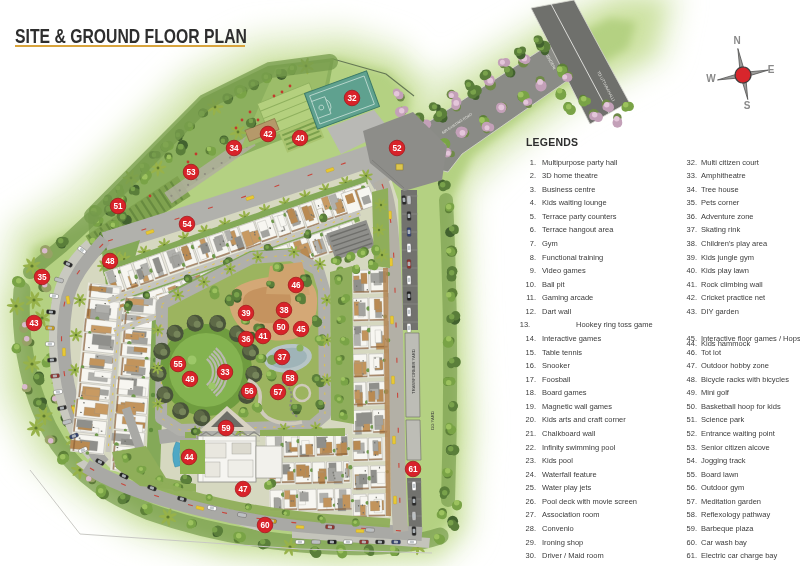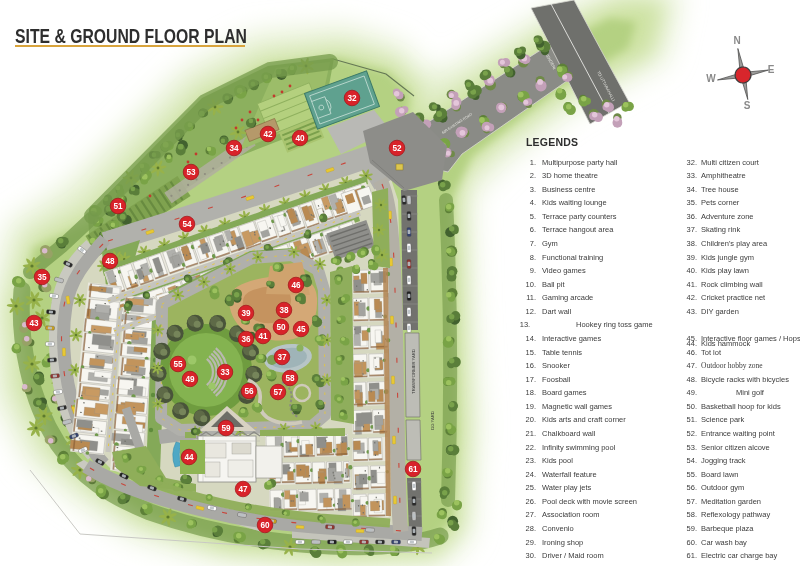--- a/index.html
+++ b/index.html
@@ -3466,29 +3466,29 @@
 <div style="position:absolute;left:0;top:334.0px;width:800px;height:13px;">
       <span style="position:absolute;left:675px;width:22px;text-align:right;">45.</span>
       <span style="position:absolute;left:701px;white-space:nowrap;">Interactive floor games / Hopscotch</span>
     </div>
 <div style="position:absolute;left:0;top:347.5px;width:800px;height:13px;">
       <span style="position:absolute;left:675px;width:22px;text-align:right;">46.</span>
       <span style="position:absolute;left:701px;white-space:nowrap;">Tot lot</span>
     </div>
 <div style="position:absolute;left:0;top:361.1px;width:800px;height:13px;">
       <span style="position:absolute;left:675px;width:22px;text-align:right;">47.</span>
-      <span style="position:absolute;left:701px;white-space:nowrap;font-family:Liberation Serif, serif;">Outdoor hobby zone</span>
+      <span style="position:absolute;left:701px;white-space:nowrap;">Outdoor hobby zone</span>
     </div>
 <div style="position:absolute;left:0;top:374.7px;width:800px;height:13px;">
       <span style="position:absolute;left:675px;width:22px;text-align:right;">48.</span>
       <span style="position:absolute;left:701px;white-space:nowrap;">Bicycle racks with bicycles</span>
     </div>
 <div style="position:absolute;left:0;top:388.3px;width:800px;height:13px;">
       <span style="position:absolute;left:675px;width:22px;text-align:right;">49.</span>
-      <span style="position:absolute;left:736px;white-space:nowrap;text-align:right;">Mini golf</span>
+      <span style="position:absolute;left:701px;white-space:nowrap;text-align:right;">Mini golf</span>
     </div>
 <div style="position:absolute;left:0;top:401.9px;width:800px;height:13px;">
       <span style="position:absolute;left:675px;width:22px;text-align:right;">50.</span>
       <span style="position:absolute;left:701px;white-space:nowrap;">Basketball hoop for kids</span>
     </div>
 <div style="position:absolute;left:0;top:415.4px;width:800px;height:13px;">
       <span style="position:absolute;left:675px;width:22px;text-align:right;">51.</span>
       <span style="position:absolute;left:701px;white-space:nowrap;">Science park</span>
     </div>
 <div style="position:absolute;left:0;top:429.0px;width:800px;height:13px;">

